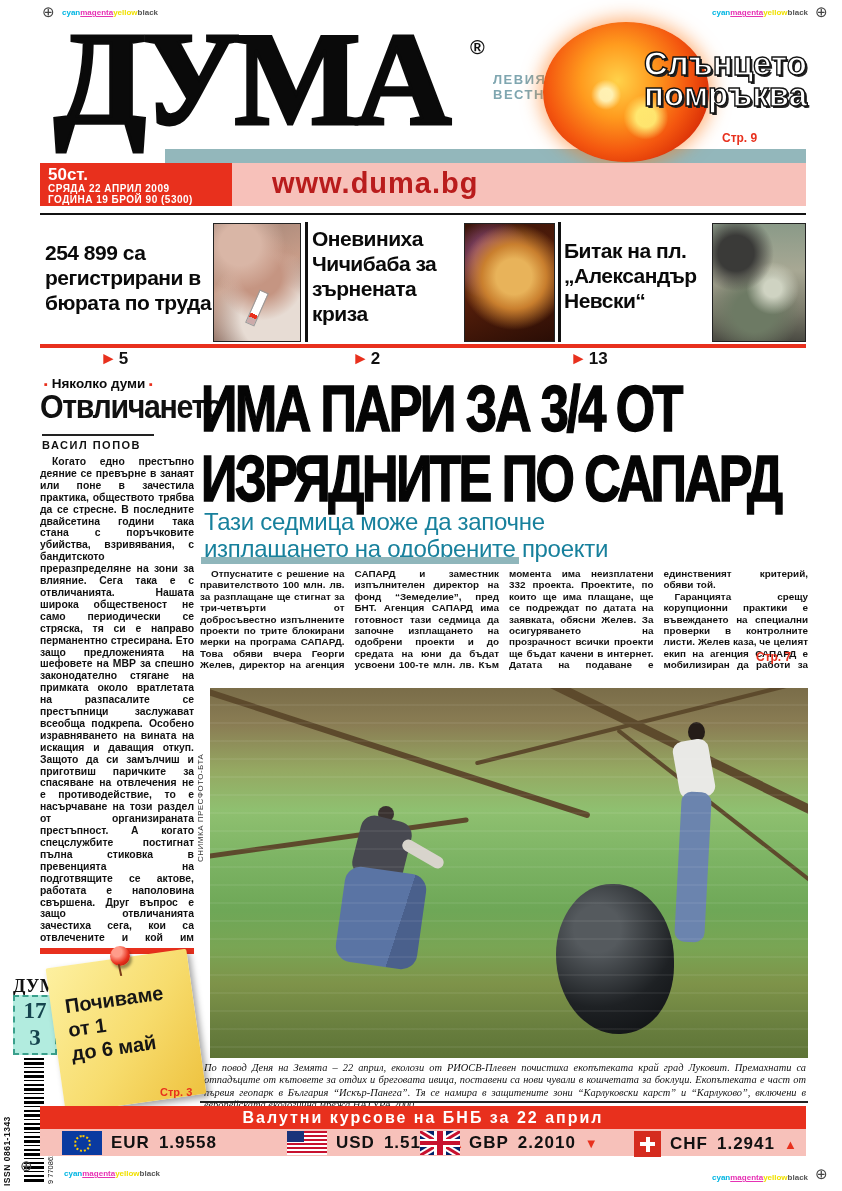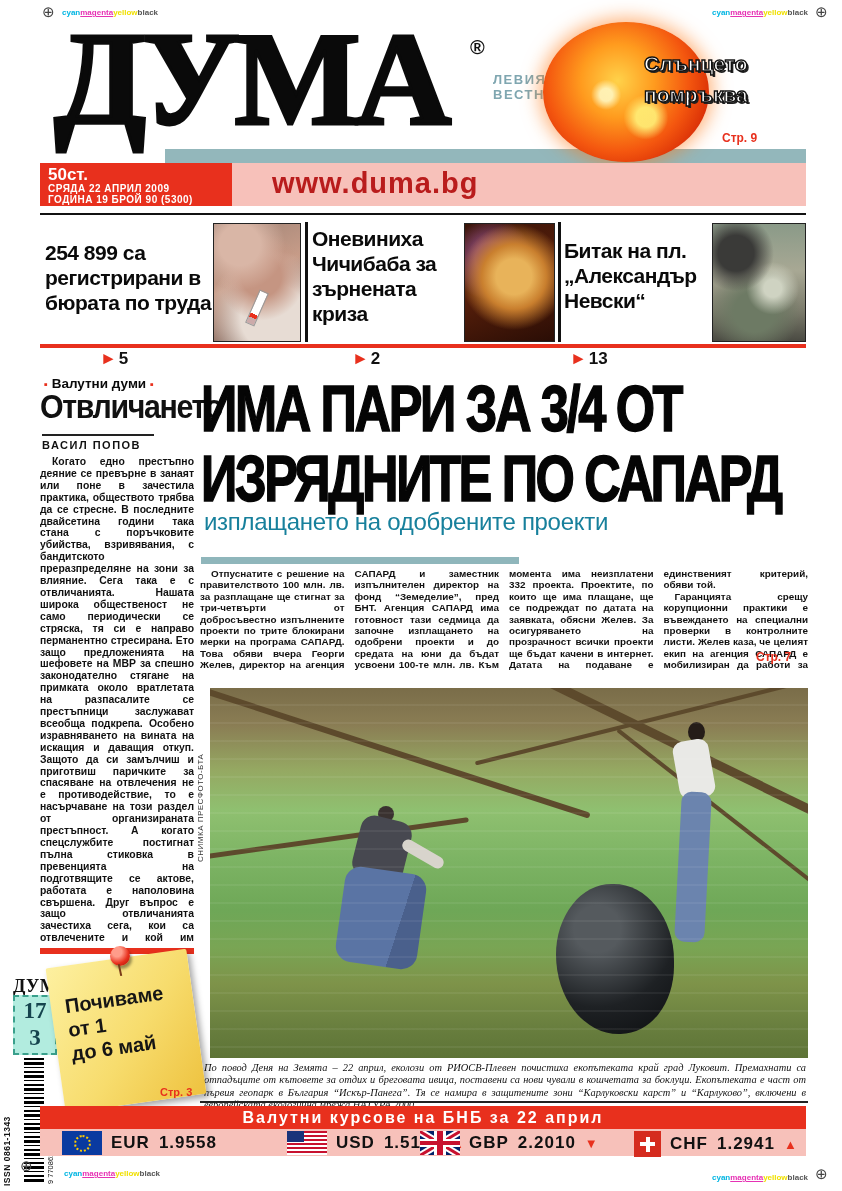--- a/index.html
+++ b/index.html
@@ -24,21 +24,21 @@
       letter-spacing:1.5px;line-height:15px;}
   .teal-bar{left:165px;top:149px;width:641px;height:15px;background:#93b7bb;}
 
   
   .sun{left:543px;top:22px;width:166px;height:140px;border-radius:50%;
       background:
         radial-gradient(circle at 62% 68%, rgba(255,240,120,.9) 0 7%, rgba(255,240,120,0) 16%),
         radial-gradient(circle at 38% 52%, rgba(255,250,200,.85) 0 5%, rgba(255,250,200,0) 12%),
         radial-gradient(circle at 45% 42%, #ffd24a 0%, #ff9b1e 30%, #f4570f 58%, #d92e06 78%, #b81f04 100%);
       box-shadow:0 0 18px 4px rgba(255,120,20,.55);}
-  .sun-title{left:644px;top:48px;width:190px;font-size:21px;line-height:31px;font-weight:bold;
+  .sun-title{left:644px;top:48px;width:190px;font-size:33px;line-height:31px;font-weight:bold;
       color:#fff;-webkit-text-stroke:1.4px #111;text-shadow:2px 2px 0 #222;}
   .pageref{color:#e8301d;font-weight:bold;font-size:12px;}
 
   
   .info-red{left:40px;top:163px;width:192px;height:43px;background:#e8301d;color:#fff;}
   .info-pink{left:232px;top:163px;width:574px;height:43px;background:#f7c1ba;}
   .price{position:absolute;left:8px;top:2px;font-size:17px;font-weight:bold;}
   .date{position:absolute;left:8px;top:20px;font-size:10px;font-weight:bold;letter-spacing:.5px;}
   .edition{position:absolute;left:8px;top:31px;font-size:10px;font-weight:bold;letter-spacing:.5px;}
   .website{position:absolute;left:40px;top:4px;font-size:29px;font-weight:bold;color:#b91c1c;letter-spacing:1px;}
@@ -223,36 +223,37 @@
   <div class="abs teaser-title tz3">Битак на пл. „Александър Невски“</div>
   <div class="abs timg timg3"></div>
   <div class="abs red-rule"></div>
 
   <div class="abs marker" style="left:100px;"><span class="tri">►</span><span>5</span></div>
   <div class="abs marker" style="left:352px;"><span class="tri">►</span><span>2</span></div>
   <div class="abs marker" style="left:570px;"><span class="tri">►</span><span>13</span></div>
 
   <div class="abs op-rubric">
     <span class="sq">▪</span>
-    <span>Валутни думи</span>
+    <span>Няколко думи</span>
     <span class="sq">▪</span>
   </div>
   <div class="abs op-title">Отвличането</div>
   <div class="abs op-rule"></div>
   <div class="abs op-author">ВАСИЛ ПОПОВ</div>
   <div class="abs op-body">
       <p>Когато едно престъпно деяние се превърне в занаят или поне в зачестила практика, обществото трябва да се стресне. В последните двайсетина години така стана с поръчковите убийства, взривявания, с бандитското преразпределяне на зони за влияние. Сега така е с отвличанията. Нашата широка общественост не само периодически се стряска, тя си е направо перманентно стресирана. Ето защо предложенията на шефовете на МВР за спешно законодателно стягане на примката около вратлетата на разпасалите се престъпници заслужават всеобща подкрепа. Особено изравняването на вината на искащия и даващия откуп. Защото да си замълчиш и приготвиш паричките за спасяване на отвлечения не е противодействие, то е насърчаване на този раздел от организираната престъпност. А когато спецслужбите постигнат пълна стиковка в превенцията на подготвящите се актове, работата е наполовина свършена. Друг въпрос е защо отвличанията зачестиха сега, кои са отвлечените и кой им изтръсква кесиите. Може и оттам да се тръгне.</p>
     </div>
   <div class="abs op-redrule"></div>
 
   <div class="abs headline">
     <div>ИМА ПАРИ ЗА 3/4 ОТ</div>
     <div>ИЗРЯДНИТЕ ПО САПАРД</div>
   </div>
   <div class="abs subhead">
+    <div>Тази седмица може да започне</div>
     <div>изплащането на одобрените проекти</div>
   </div>
   <div class="abs sub-bar"></div>
 
   <div class="abs story-body">
     <p>Отпуснатите с решение на правителството 100 млн. лв. за разплащане ще стигнат за три-четвърти от добросъвестно изпълнените проекти по трите блокирани мерки на програма САПАРД. Това обяви вчера Георги Желев, директор на агенция САПАРД и заместник изпълнителен директор на фонд “Земеделие”, пред БНТ. Агенция САПАРД има готовност тази седмица да започне изплащането на одобрени проекти и до средата на юни да бъдат усвоени 100-те млн. лв. Към момента има неизплатени 332 проекта. Проектите, по които ще има плащане, ще се подреждат по датата на заявката, обясни Желев. За осигуряването на прозрачност всички проекти ще бъдат качени в интернет. Датата на подаване е единственият критерий, обяви той.</p>
     <p>Гаранцията срещу корупционни практики е въвеждането на специални проверки в контролните листи. Желев каза, че целият екип на агенция САПАРД е мобилизиран да работи за деблокирането на парите по програмата. От агенцията смятат, че са пресекли всякакви опити за неправомерна дейност.</p>
   </div>
   <div class="abs pageref story-pageref">Стр. 7</div>
 

